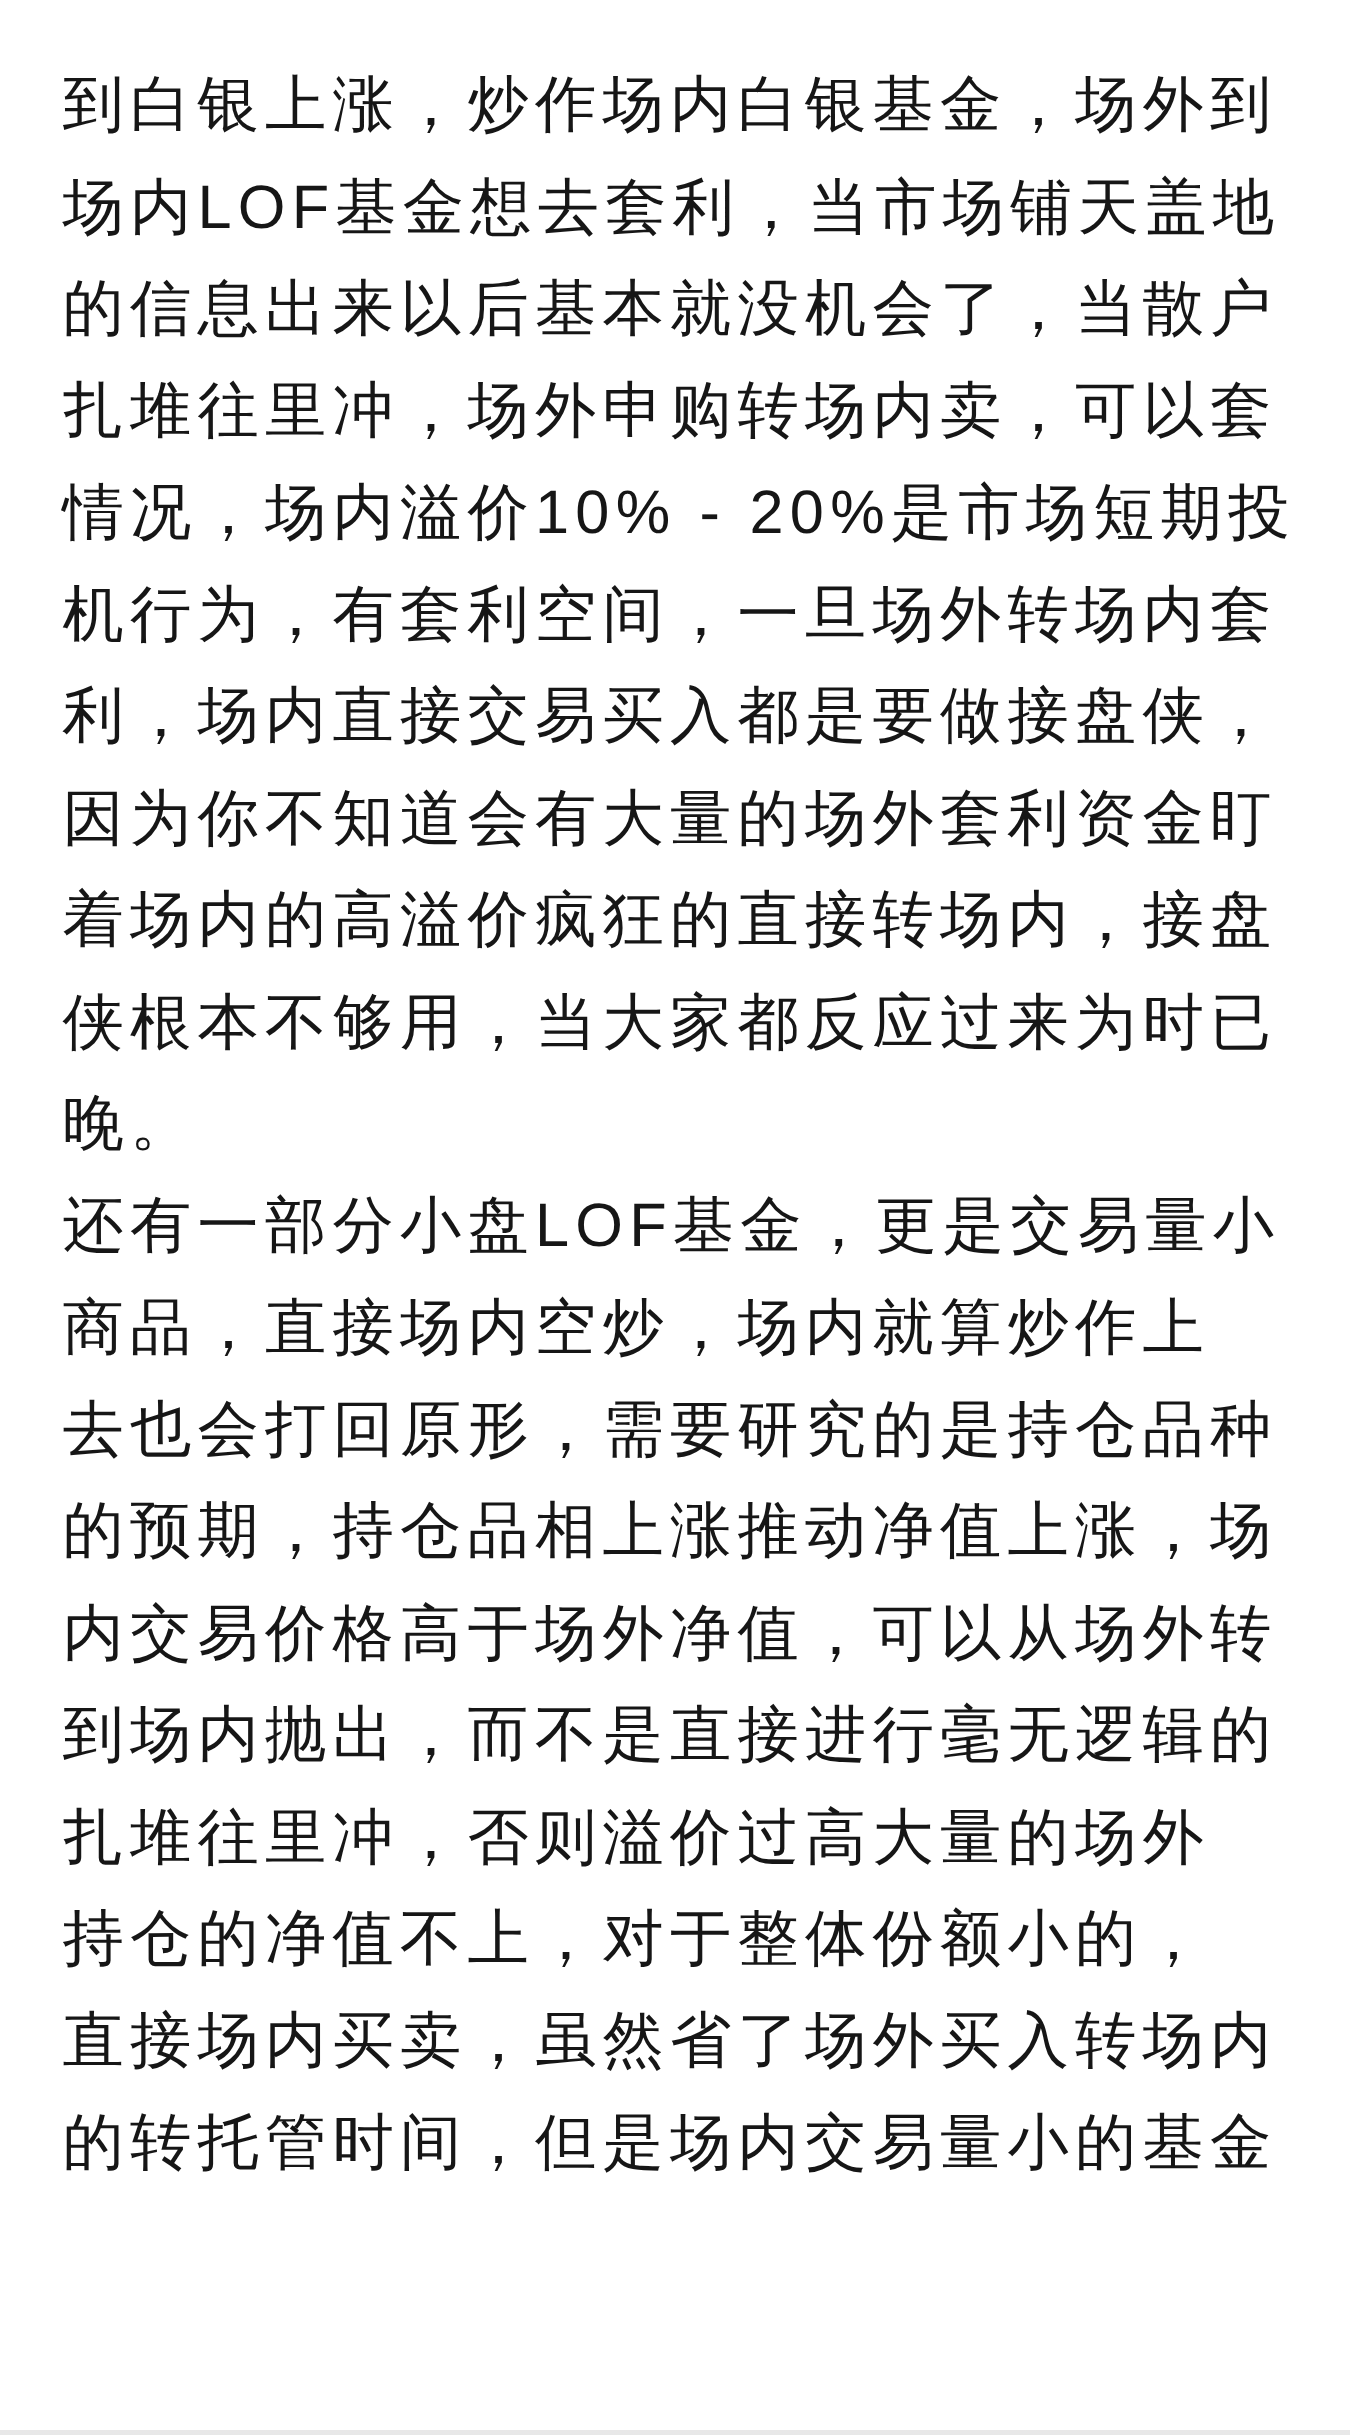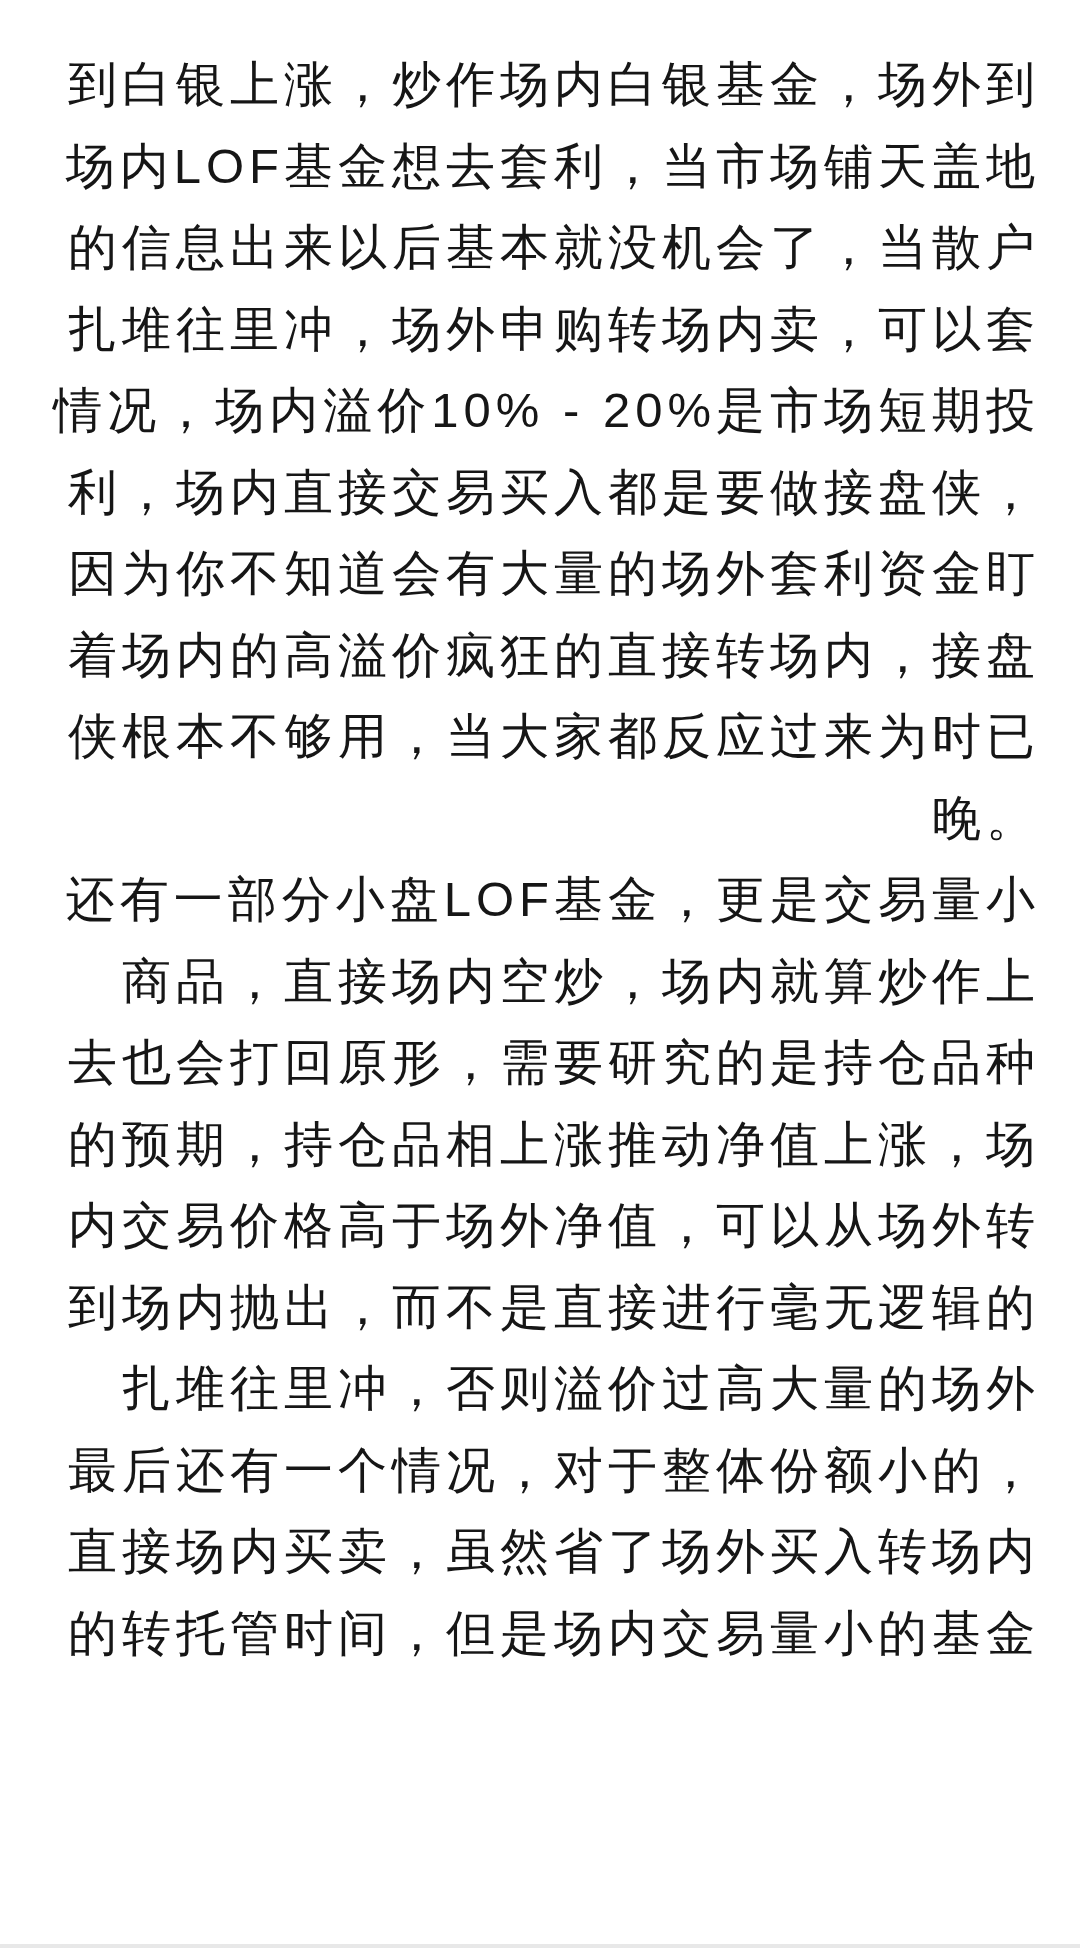--- a/index.html
+++ b/index.html
@@ -21,50 +21,50 @@
       width: 990px;
       font-size: 49px;
       font-weight: 400;
       letter-spacing: 5px;
       line-height: 81.5px;
       color: #161616;
     }
     .line {
       white-space: nowrap;
       height: 81.5px;
-      text-align: right;
     }
     .bottom-divider {
       position: absolute;
       left: 0;
       bottom: 0;
       width: 100%;
       height: 4px;
       background: #e8e8e8;
     }
   </style>
 </head>
 <body style="background: rgb(255, 255, 255);">
 
 <div class="article" id="article-lines" style="color: rgb(22, 22, 22);">
     <div class="line">到白银上涨，炒作场内白银基金，场外到</div>
     <div class="line">场内LOF基金想去套利，当市场铺天盖地</div>
     <div class="line">的信息出来以后基本就没机会了，当散户</div>
     <div class="line">扎堆往里冲，场外申购转场内卖，可以套</div>
     <div class="line">情况，场内溢价10% - 20%是市场短期投</div>
+    <div class="line">机行为，有套利空间，一旦场外转场内套</div>
     <div class="line">利，场内直接交易买入都是要做接盘侠，</div>
     <div class="line">因为你不知道会有大量的场外套利资金盯</div>
     <div class="line">着场内的高溢价疯狂的直接转场内，接盘</div>
     <div class="line">侠根本不够用，当大家都反应过来为时已</div>
     <div class="line">晚。</div>
     <div class="line">还有一部分小盘LOF基金，更是交易量小</div>
     <div class="line">商品，直接场内空炒，场内就算炒作上</div>
     <div class="line">去也会打回原形，需要研究的是持仓品种</div>
     <div class="line">的预期，持仓品相上涨推动净值上涨，场</div>
     <div class="line">内交易价格高于场外净值，可以从场外转</div>
     <div class="line">到场内抛出，而不是直接进行毫无逻辑的</div>
     <div class="line">扎堆往里冲，否则溢价过高大量的场外</div>
-    <div class="line">最后还有一个情况，对于整体份额小的，</div>
+    <div class="line">持仓的净值不上，对于整体份额小的，</div>
     <div class="line">直接场内买卖，虽然省了场外买入转场内</div>
     <div class="line">的转托管时间，但是场内交易量小的基金</div>
   </div>
 
 <div class="bottom-divider" style="background: rgb(232, 232, 232);"></div>
 
 </body></html>

